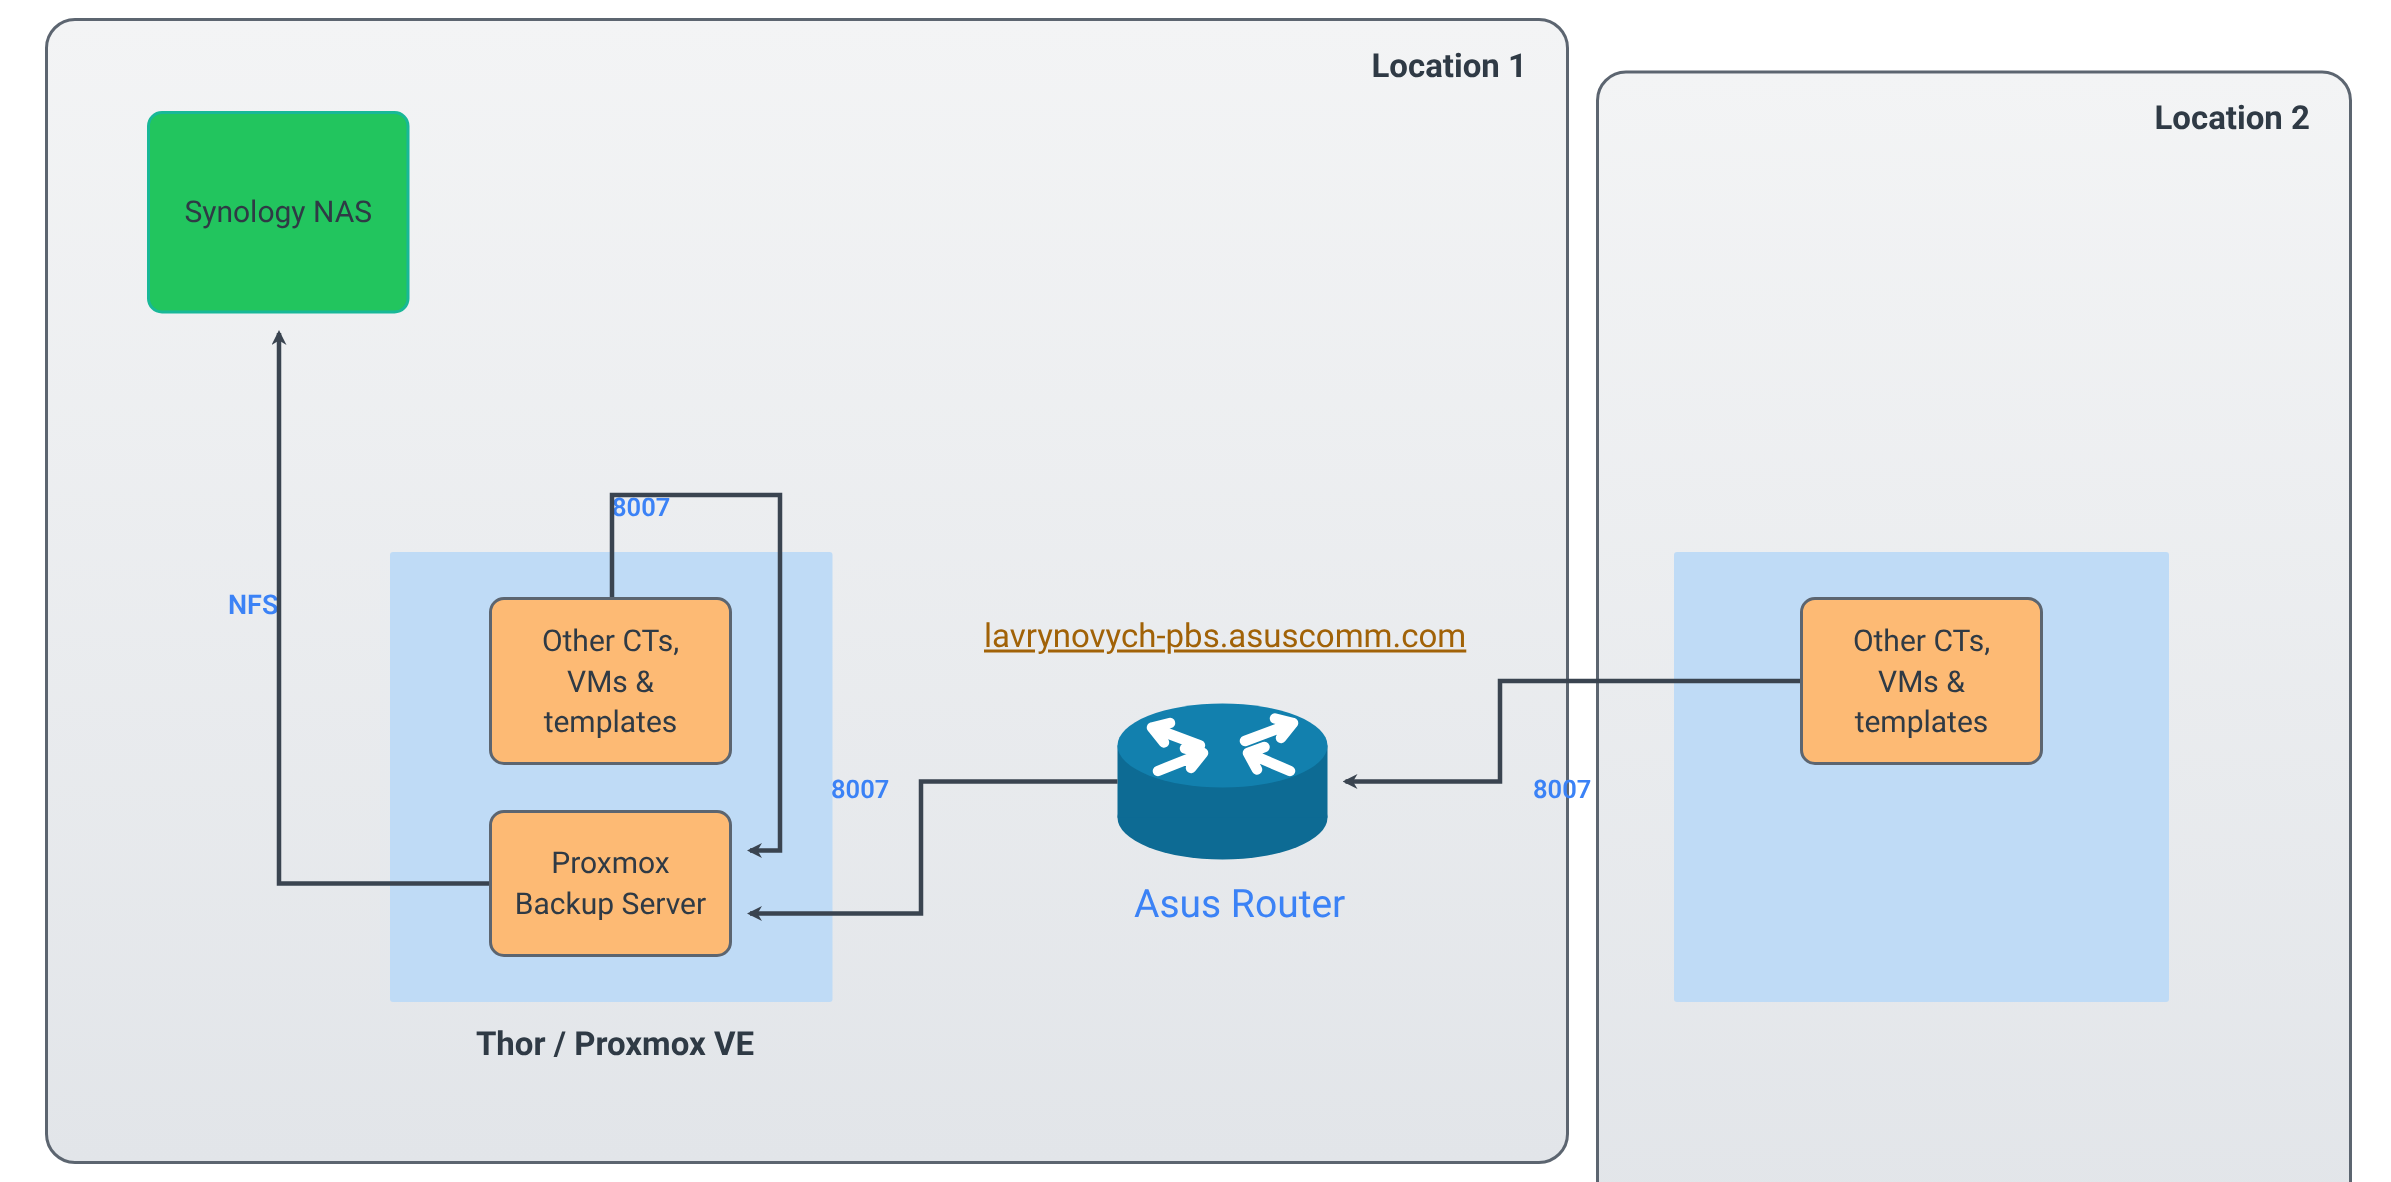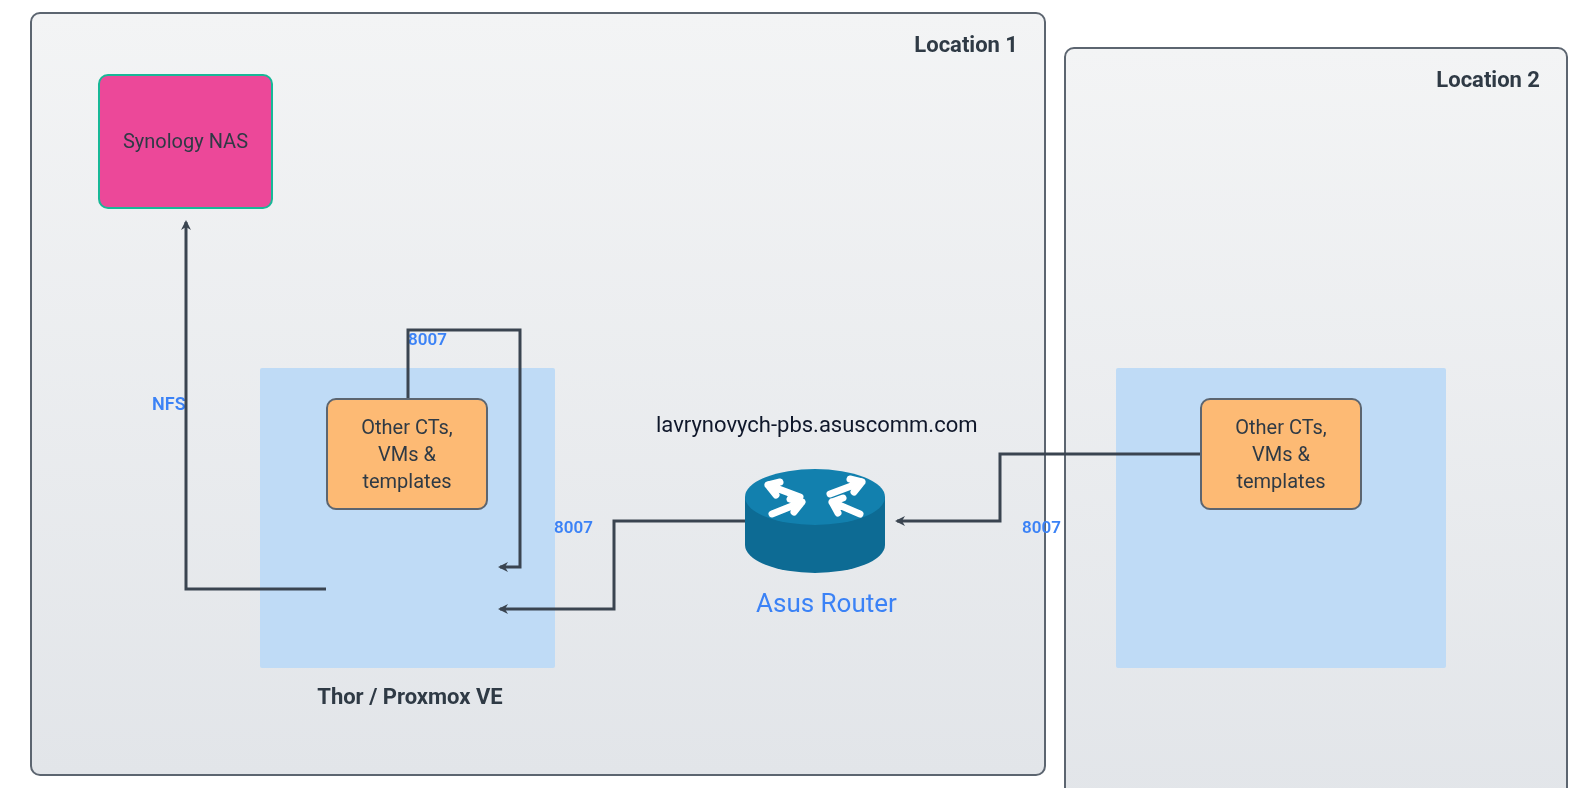--- a/index.html
+++ b/index.html
@@ -11,21 +11,21 @@
     background: #fff;
   }
   .canvas {
     position: relative;
     width: 1594px;
     height: 788px;
   }
   .region {
     position: absolute;
     border: 2px solid #5c6570;
-    border-radius: 10px;
+    border-radius: 20px;
     background: linear-gradient(to bottom, #f3f4f5 0%, #e2e5e9 100%);
   }
   .region-title {
     position: absolute;
     top: 18px;
     right: 26px;
     font-size: 22px;
     font-weight: 700;
     color: #2f3a45;
   }
@@ -38,40 +38,41 @@
     align-items: center;
     justify-content: center;
     text-align: center;
     font-size: 20px;
     line-height: 1.35;
     color: #2f3a45;
     padding: 6px 8px;
     box-sizing: border-box;
   }
   .nas {
-    background: #ec4899;
+    background: #22c55e;
     border: 2px solid #18b897;
   }
   .host-box {
     position: absolute;
     background: #bfdbf6;
     border-radius: 2px;
   }
   .host-label {
     position: absolute;
     font-size: 22px;
     font-weight: 700;
     color: #2f3a45;
     text-align: center;
     width: 300px;
   }
   .router-label-top {
     position: absolute;
     font-size: 22px;
-    color: #0f172a;
+    color: #a16207;
+    text-decoration: underline;
   }
   .router-label-bottom {
     position: absolute;
     font-size: 26px;
     color: #3b82f6;
   }
   .edge-label {
     position: absolute;
     font-size: 17px;
     font-weight: 600;
@@ -107,20 +108,24 @@
 
   <div class="host-box" style="left:260px; top:368px; width:295px; height:300px;"></div>
   <div class="host-label" style="left:260px; top:684px;">Thor / Proxmox VE</div>
 
   <div class="node-box" style="left:326px; top:398px; width:162px; height:112px; white-space:pre-line;">
     <span>Other CTs,
 VMs &amp;
 templates</span>
   </div>
 
+  <div class="node-box" style="left:326px; top:540px; width:162px; height:98px; white-space:pre-line;">
+    <span>Proxmox
+Backup Server</span>
+  </div>
 
   <div class="router-label-top" style="left:656px; top:412px;">lavrynovych-pbs.asuscomm.com</div>
   <div class="router-label-bottom" style="left:756px; top:588px;">Asus Router</div>
 
   <div class="host-box" style="left:1116px; top:368px; width:330px; height:300px;"></div>
 
   <div class="node-box" style="left:1200px; top:398px; width:162px; height:112px; white-space:pre-line;">
     <span>Other CTs,
 VMs &amp;
 templates</span>

